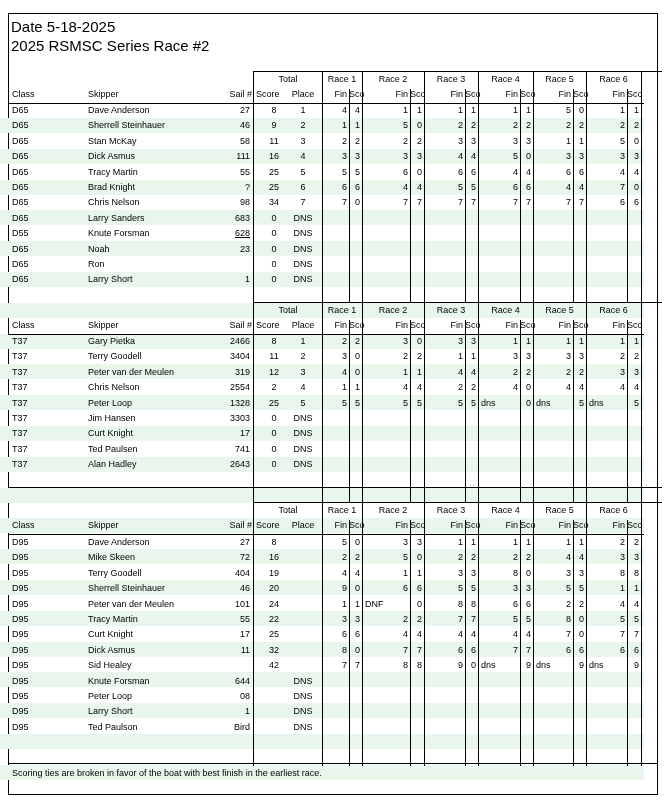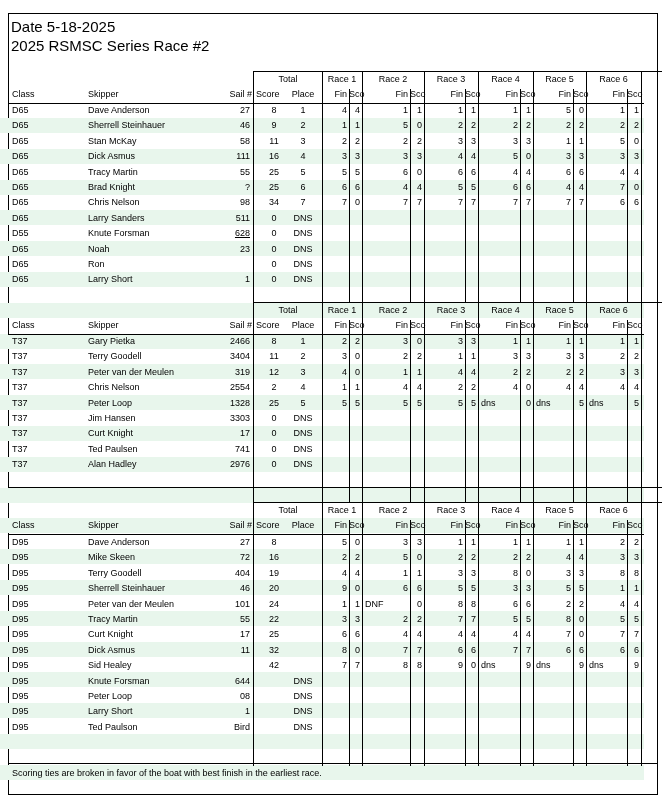--- a/index.html
+++ b/index.html
@@ -200,21 +200,21 @@
     <div class="cell r" style="left:424px;top:195.4px;width:39px;">7</div>
     <div class="cell r" style="left:465px;top:195.4px;width:11px;">7</div>
     <div class="cell r" style="left:478px;top:195.4px;width:40px;">7</div>
     <div class="cell r" style="left:520px;top:195.4px;width:11px;">7</div>
     <div class="cell r" style="left:533px;top:195.4px;width:38px;">7</div>
     <div class="cell r" style="left:573px;top:195.4px;width:11px;">7</div>
     <div class="cell r" style="left:586px;top:195.4px;width:39px;">6</div>
     <div class="cell r" style="left:627px;top:195.4px;width:12px;">6</div>
     <div class="cell l" style="left:12px;top:210.8px;width:60px;">D65</div>
     <div class="cell l" style="left:88px;top:210.8px;width:140px;">Larry Sanders</div>
-    <div class="cell r" style="left:200px;top:210.8px;width:50px;">511</div>
+    <div class="cell r" style="left:200px;top:210.8px;width:50px;">683</div>
     <div class="cell c" style="left:264px;top:210.8px;width:20px;">0</div>
     <div class="cell c" style="left:288px;top:210.8px;width:30px;">DNS</div>
     <div class="cell l" style="left:12px;top:226.2px;width:60px;">D55</div>
     <div class="cell l" style="left:88px;top:226.2px;width:140px;">Knute Forsman</div>
     <div class="cell r" style="left:200px;top:226.2px;width:50px;text-decoration:underline;">628</div>
     <div class="cell c" style="left:264px;top:226.2px;width:20px;">0</div>
     <div class="cell c" style="left:288px;top:226.2px;width:30px;">DNS</div>
     <div class="cell l" style="left:12px;top:241.6px;width:60px;">D65</div>
     <div class="cell l" style="left:88px;top:241.6px;width:140px;">Noah</div>
     <div class="cell r" style="left:200px;top:241.6px;width:50px;">23</div>
@@ -379,21 +379,21 @@
     <div class="cell r" style="left:200px;top:426.4px;width:50px;">17</div>
     <div class="cell c" style="left:264px;top:426.4px;width:20px;">0</div>
     <div class="cell c" style="left:288px;top:426.4px;width:30px;">DNS</div>
     <div class="cell l" style="left:12px;top:441.8px;width:60px;">T37</div>
     <div class="cell l" style="left:88px;top:441.8px;width:140px;">Ted Paulsen</div>
     <div class="cell r" style="left:200px;top:441.8px;width:50px;">741</div>
     <div class="cell c" style="left:264px;top:441.8px;width:20px;">0</div>
     <div class="cell c" style="left:288px;top:441.8px;width:30px;">DNS</div>
     <div class="cell l" style="left:12px;top:457.2px;width:60px;">T37</div>
     <div class="cell l" style="left:88px;top:457.2px;width:140px;">Alan Hadley</div>
-    <div class="cell r" style="left:200px;top:457.2px;width:50px;">2976</div>
+    <div class="cell r" style="left:200px;top:457.2px;width:50px;">2643</div>
     <div class="cell c" style="left:264px;top:457.2px;width:20px;">0</div>
     <div class="cell c" style="left:288px;top:457.2px;width:30px;">DNS</div>
     <div class="vline" style="left:253px;top:334px;height:154px;"></div>
     <div class="vline" style="left:322px;top:334px;height:154px;"></div>
     <div class="vline" style="left:362px;top:334px;height:154px;"></div>
     <div class="vline" style="left:424px;top:334px;height:154px;"></div>
     <div class="vline" style="left:478px;top:334px;height:154px;"></div>
     <div class="vline" style="left:533px;top:334px;height:154px;"></div>
     <div class="vline" style="left:586px;top:334px;height:154px;"></div>
     <div class="vline" style="left:349px;top:334px;height:154px;"></div>

